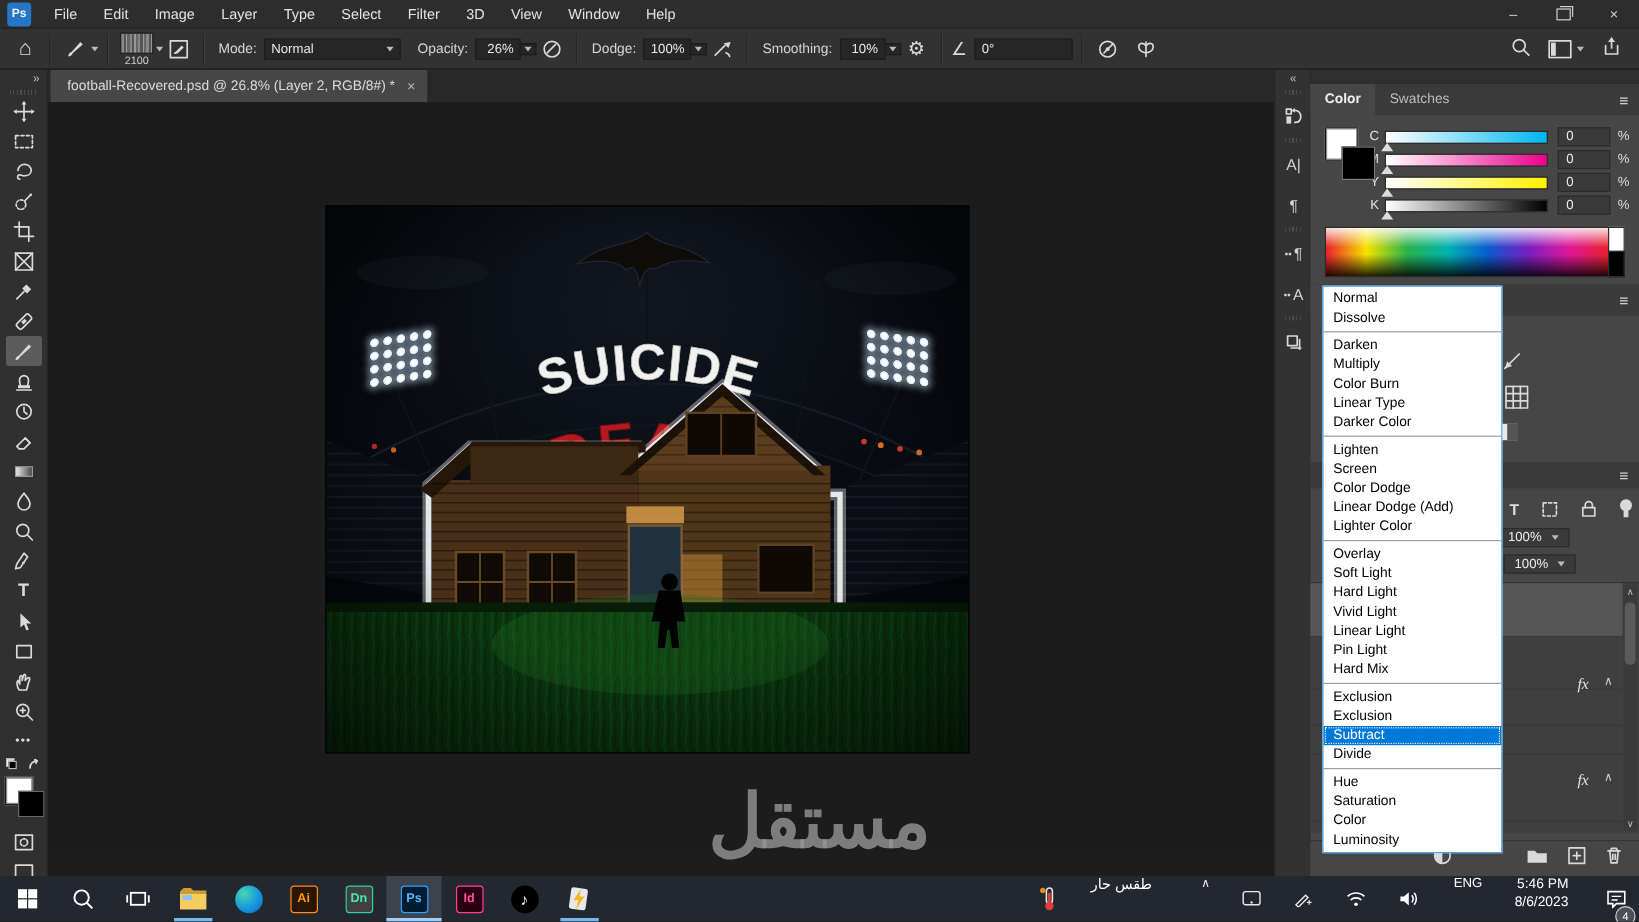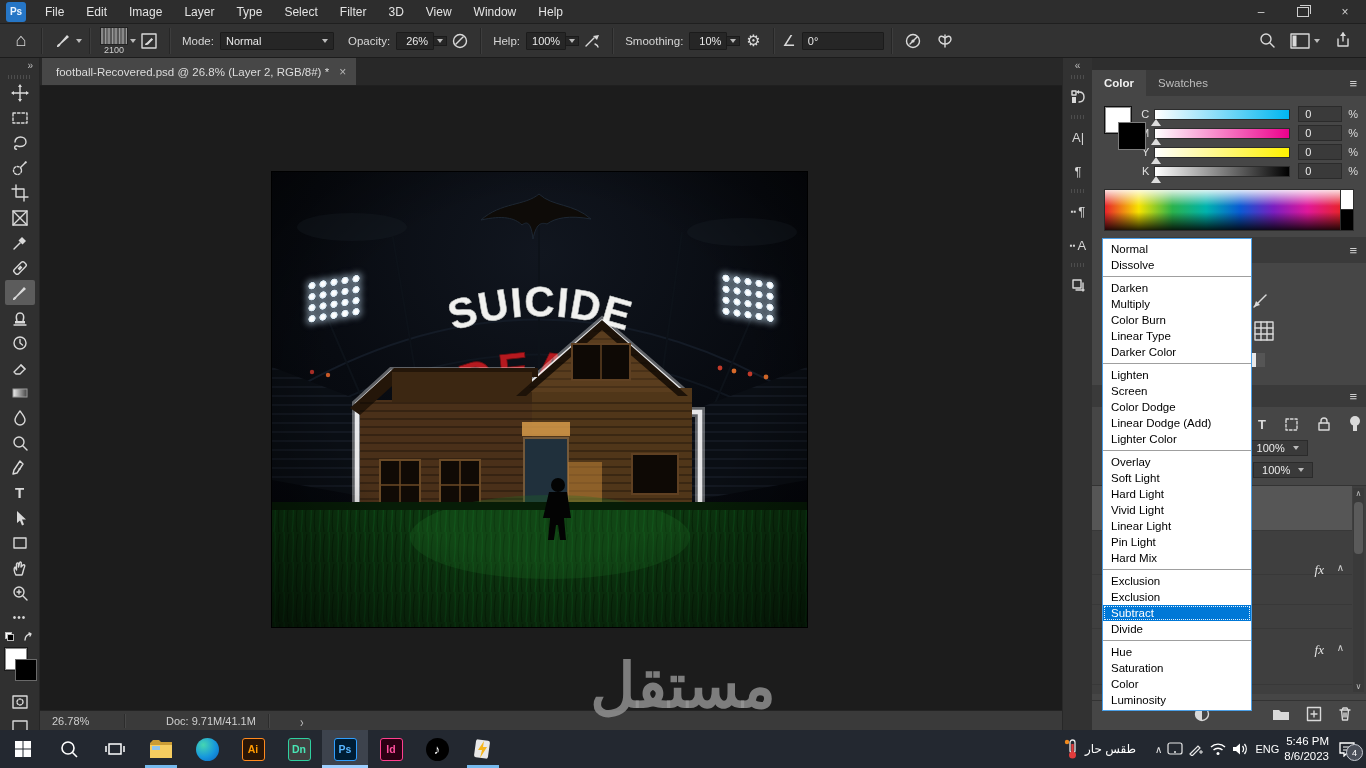--- a/index.html
+++ b/index.html
@@ -108,21 +108,21 @@
   .dd.sel{background:#0078d7;color:#fff;outline:1px dotted rgba(255,255,255,.9);outline-offset:-2px;}
   .ddsep{border-top:1px solid #9f9f9f;margin:3px 0;}
   
   #taskbar{position:absolute;left:0;top:730px;width:1366px;height:38px;background:#232830;z-index:40;display:flex;align-items:stretch;}
   .tcell{width:46px;display:flex;align-items:center;justify-content:center;position:relative;}
   .tcell.open:after{content:"";position:absolute;left:7px;bottom:0;width:32px;height:3px;background:#76b9ed;}
   .tcell.active{background:#3d434d;}
   .tcell.active:after{content:"";position:absolute;left:0;bottom:0;width:46px;height:3px;background:#9ecfff;}
   .appsq{width:23px;height:23px;border-radius:3px;display:flex;align-items:center;justify-content:center;font-size:10.5px;font-weight:bold;box-sizing:border-box;}
   .tiktok{width:23px;height:23px;border-radius:50%;background:#000;color:#fff;display:flex;align-items:center;justify-content:center;font-size:13px;}
-  #tray{margin-left:auto;display:flex;align-items:center;gap:5px;padding-right:10px;color:#fff;font-size:11px;}
+  #tray{margin-left:auto;display:flex;gap:27px;padding-right:10px;color:#fff;font-size:11px;}
   #tray .clock{text-align:right;line-height:1.3;font-size:11.5px;}
   .badge{position:absolute;right:-7px;bottom:-4px;width:15px;height:15px;border-radius:50%;background:#4a4f59;border:1px solid #c8ccd4;color:#fff;font-size:9px;display:flex;align-items:center;justify-content:center;}
   .trayicon{position:relative;display:flex;align-items:center;justify-content:center;}
   
   #watermark{position:absolute;left:50%;top:652px;transform:translateX(-50%);z-index:60;text-align:center;pointer-events:none;}
   #watermark .ar{font-size:62px;font-weight:bold;color:rgba(150,150,150,.8);line-height:1.1;}
   #watermark .lat{font-size:27px;color:rgba(150,150,150,.75);letter-spacing:1px;margin-top:-6px;}
 </style>
 </head>
 <body>
@@ -181,21 +181,21 @@
   <span class="chevbox">
       <span class="chev"></span>
     </span>
   <div class="obtn">
     <svg width="18" height="18">
         <circle class="ti" cx="9" cy="9" r="6.5"></circle>
         <path class="ti" d="M5 12l7-7"></path>
       </svg>
   </div>
   <div class="osep"></div>
-  <span class="olabel">Help:</span>
+  <span class="olabel">Dodge:</span>
   <span class="field">100%</span>
   <span class="chevbox">
       <span class="chev"></span>
     </span>
   <div class="obtn">
     <svg width="18" height="18">
         <path class="ti" d="M3 14l8-8"></path>
         <path class="tif" d="M10 4l4 4 2-5z"></path>
         <path class="ti" d="M12 12c2 1 3 2 3 3"></path>
       </svg>
@@ -554,27 +554,20 @@
           <i></i>
           <i></i>
           <i></i>
           <i></i>
           <i></i>
           <i></i>
           <i></i>
       </div>
     </div>
   </div>
-  <div id="statusbar">
-    <span class="zoomv">26.78%</span>
-    <span class="sdiv"></span>
-    <span class="docv">Doc: 9.71M/41.1M</span>
-    <span class="sdiv"></span>
-    <span class="chevr">›</span>
-  </div>
 </div>
 
 <div id="dock">
   <div class="hdr">«</div>
   <div class="gripdots"></div>
   <div class="dockbtn">
     <svg width="16" height="16">
         <rect class="ti" x="2" y="2" width="4" height="4"></rect>
         <rect class="tif" x="2" y="8" width="4" height="6"></rect>
         <path class="ti" d="M9 13c4 0 5-2 5-5s-2-5-5-5"></path>

